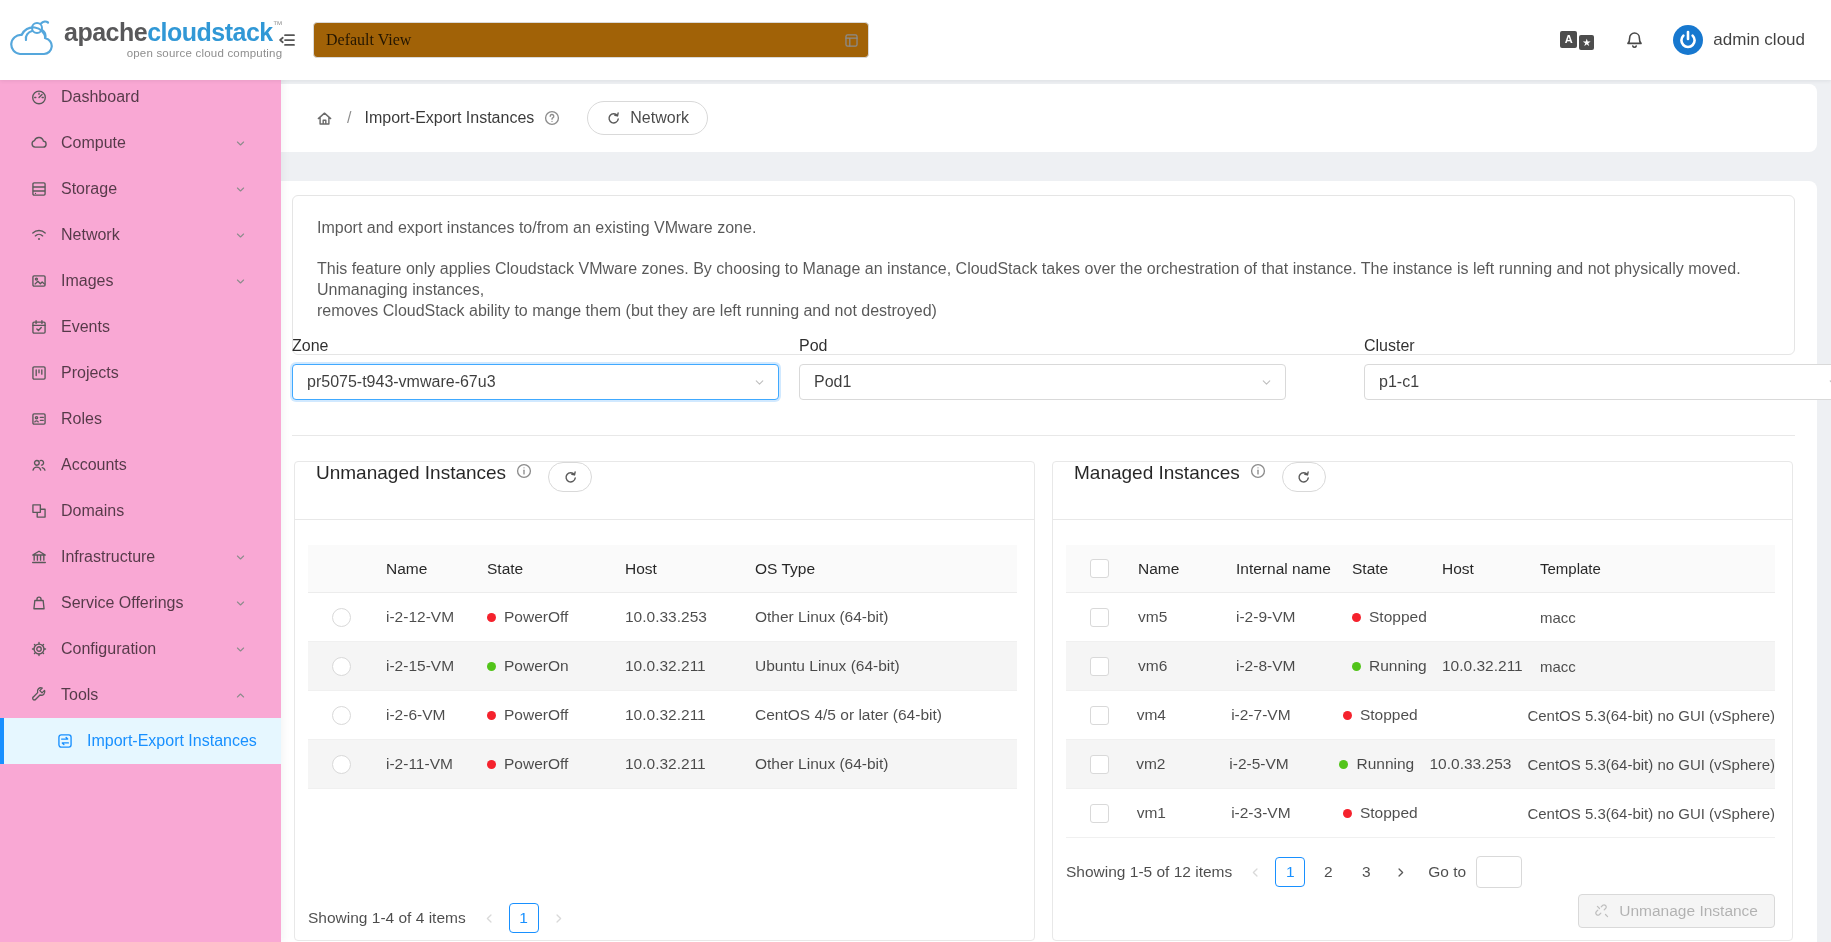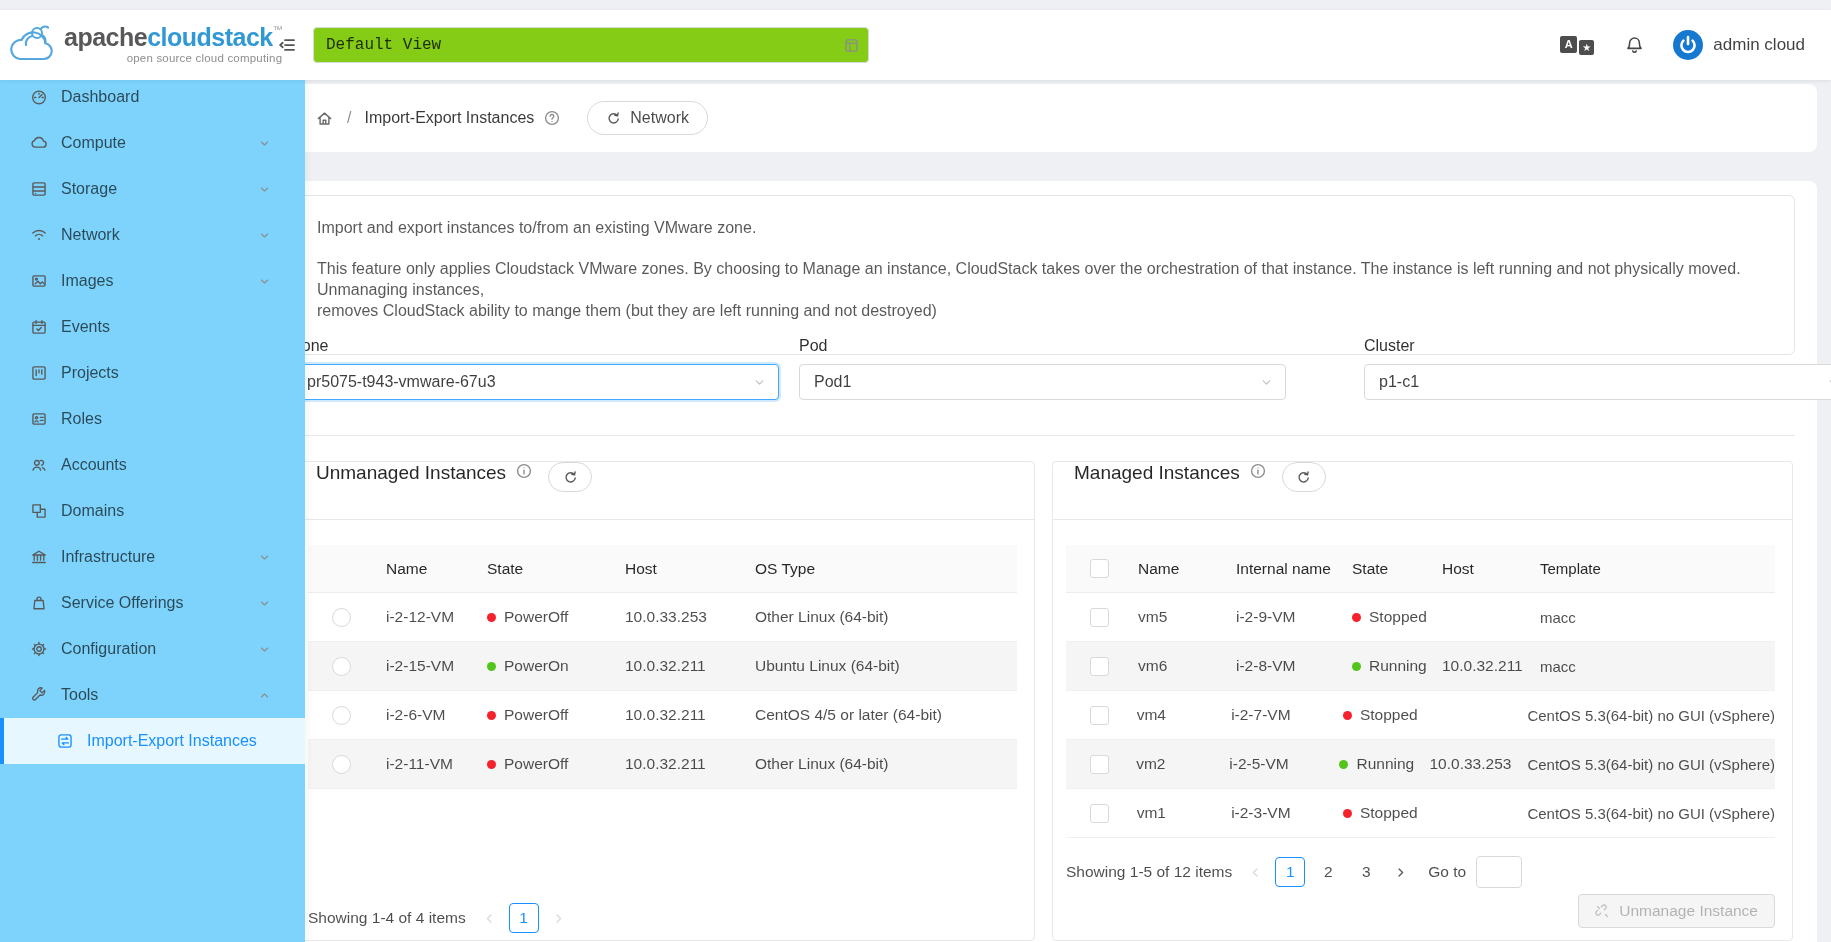--- a/index.html
+++ b/index.html
@@ -2,44 +2,44 @@
 <html><head>
 <meta charset="utf-8">
 <style>
   html,body{margin:0;padding:0;}
   .stage{position:relative;width:1831px;height:942px;background:#eef0f3;overflow:hidden;
          font-family:"Liberation Sans",sans-serif;color:rgba(0,0,0,.72);}
   svg{display:block}
   .ic{display:inline-flex;align-items:center;justify-content:center;flex:none;}
 
   
-  .topbar{position:absolute;left:0;top:10px;width:1831px;height:70px;background:#fff;
+  .topbar{position:absolute;left:0;top:0;width:1831px;height:80px;background:#fff;
           box-shadow:0 1px 4px rgba(0,21,41,.08);display:flex;align-items:center;z-index:5;}
   .logo{width:255px;height:62px;display:flex;align-items:center;padding-left:10px;box-sizing:border-box;}
   .logo-text{margin-left:6px;line-height:1;}
   .brand{font-size:25px;font-weight:700;letter-spacing:-.5px;}
   .brand .p1{color:#58585a}.brand .p2{color:#3198d6}
   .brand .tm{font-size:10px;color:#9a9a9a;vertical-align:top;font-weight:400}
   .tagline{font-size:11.5px;color:#8e8e8e;text-align:right;margin-top:3px;letter-spacing:.2px;}
   .fold{margin-left:22px;color:#555;cursor:pointer;}
   .view-box{position:relative;margin-left:16px;width:556px;height:36px;}
   .view-box input{width:100%;height:100%;box-sizing:border-box;border:1px solid #d9d9d9;border-radius:4px;
-        padding:0 34px 0 12px;font-size:16px;color:rgba(0,0,0,.78);font-family:Liberation Mono, monospace;background:#84cc16;}
+        padding:0 34px 0 12px;font-size:16px;color:rgba(0,0,0,.78);font-family:Liberation Serif, serif;background:#a16207;}
   .view-box .ic{position:absolute;right:9px;top:10px;color:#8c8c8c;}
   .top-right{margin-left:auto;display:flex;align-items:center;padding-right:26px;}
   .trans{display:flex;align-items:flex-start;cursor:pointer;}
   .trans .sq{width:17px;height:17px;background:#4d4d4d;border-radius:2px;color:#fff;display:flex;
              align-items:center;justify-content:center;font-size:11px;font-weight:700;}
   .trans .sq.r{width:15px;height:15px;margin-left:2px;margin-top:4px;font-size:10px;font-weight:400;}
   .bell{margin-left:30px;color:#484848;cursor:pointer;}
   .avatar{margin-left:28px;cursor:pointer;}
   .uname{margin-left:10px;font-size:17px;color:rgba(0,0,0,.75);cursor:pointer;}
 
   
-  .sidebar{position:absolute;left:0;top:62px;width:305px;height:880px;background:#7dd3fc;
+  .sidebar{position:absolute;left:0;top:62px;width:281px;height:880px;background:#f9a8d4;
            box-shadow:2px 0 8px rgba(29,35,41,.05);padding-top:12px;box-sizing:border-box;z-index:4;}
   .mitem{position:relative;height:46px;display:flex;align-items:center;padding-left:30px;box-sizing:border-box;
          font-size:16px;color:rgba(0,0,0,.66);cursor:pointer;}
   .mitem .ic{color:#595959;margin-right:13px;}
   .mitem .chev{position:absolute;right:22px;color:#8c8c8c;}
   .mitem.active{background:#e6f7ff;color:#1890ff;padding-left:56px;}
   .mitem.active .ic{color:#1890ff;}
   .mitem.active::before{content:"";position:absolute;left:0;top:0;width:4px;height:100%;background:#1890ff;}
 
   

